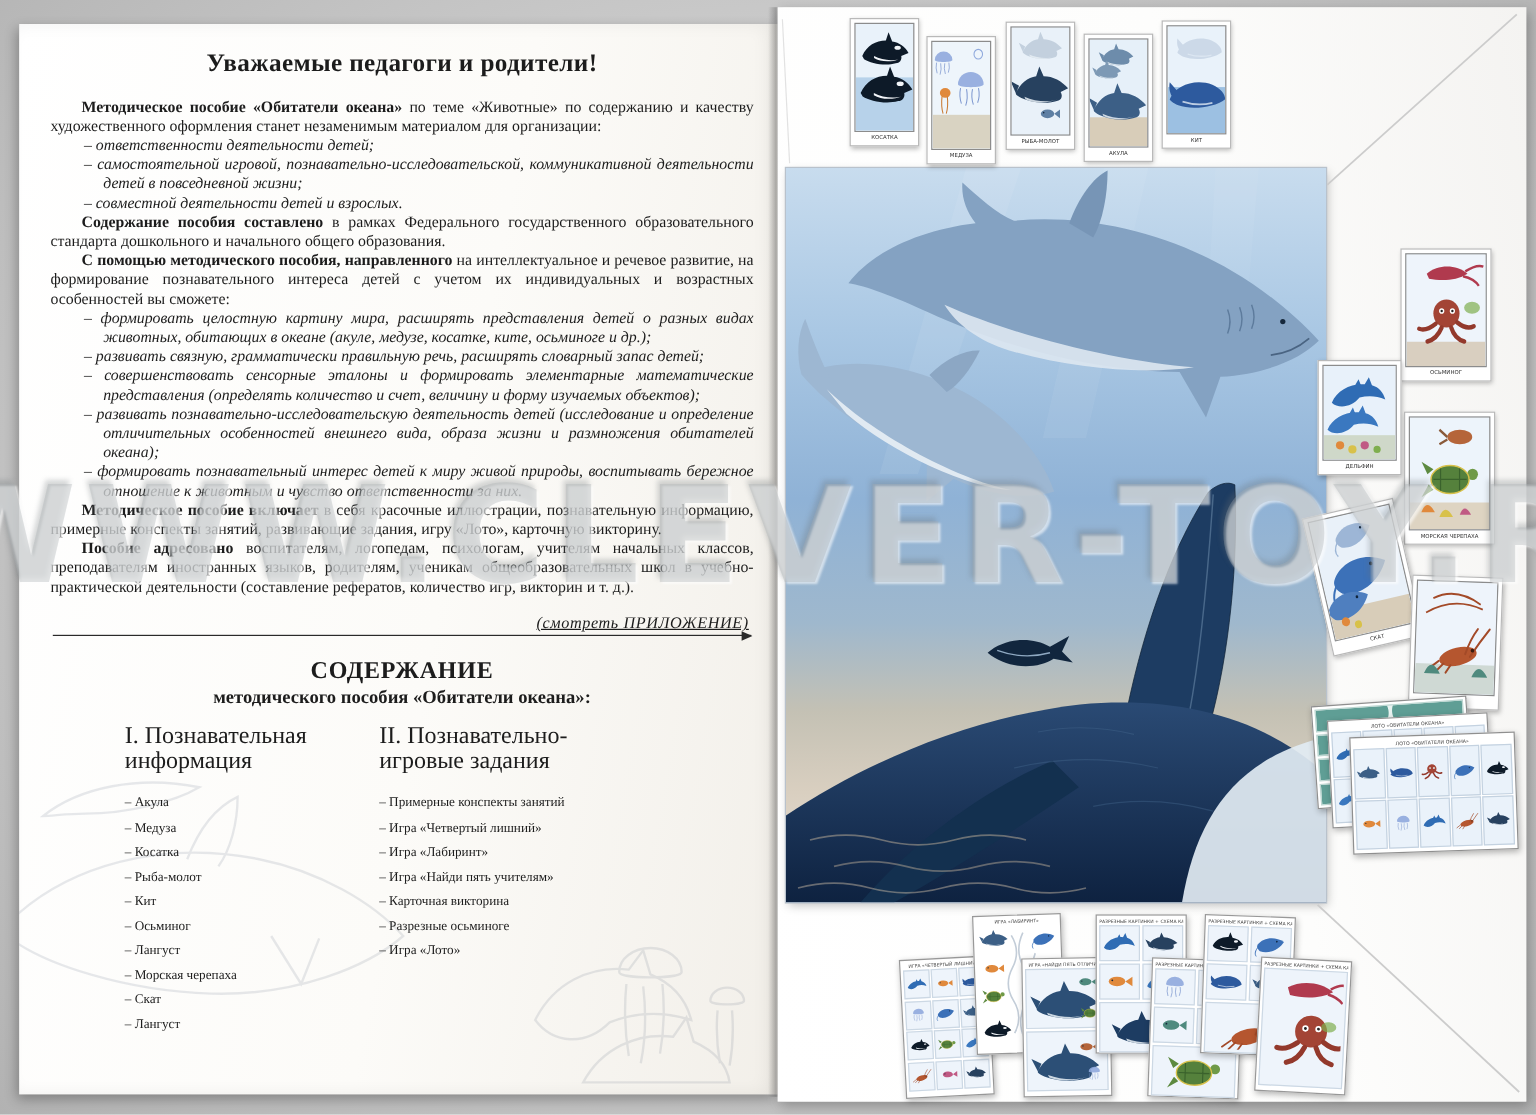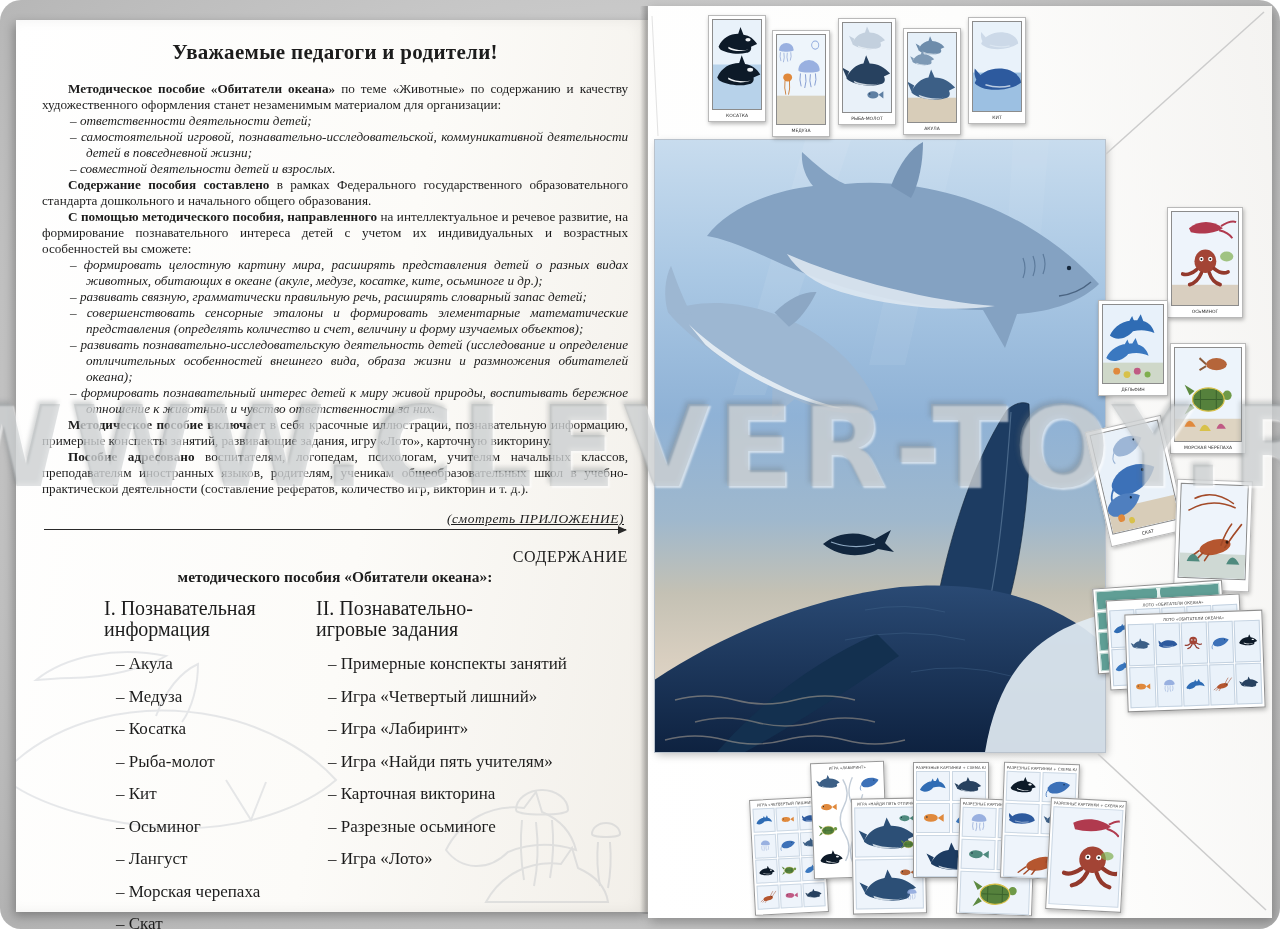--- a/index.html
+++ b/index.html
@@ -1,41 +1,41 @@
 <!DOCTYPE html>
 <html><head>
 <meta charset="utf-8">
 <style>
   html,body{margin:0;padding:0;}
   body{width:1280px;height:929px;overflow:hidden;font-family:"Liberation Serif",serif;}
   .photo{position:relative;width:1280px;height:929px;overflow:hidden;
-         background:radial-gradient(ellipse at 50% 45%, #d6d6d6 0%, #c9c9c9 55%, #b2b2b2 100%);border-radius:21px;}
+         background:radial-gradient(ellipse at 50% 45%, #d6d6d6 0%, #c9c9c9 55%, #b2b2b2 100%);}
 
   
   .left-page{position:absolute;left:16px;top:20px;width:632px;height:892px;
     background:linear-gradient(100deg,#ffffff 0%,#fcfbf8 55%,#f2efe9 100%);
     box-shadow:-2px 4px 10px rgba(0,0,0,.3), inset -8px 0 14px rgba(0,0,0,.06);}
   .lp-content{position:absolute;left:26px;right:20px;top:12px;color:#1c1c1c;}
   .lp-title{font-size:21px;font-weight:bold;text-align:center;margin:8px 0 16px 0;letter-spacing:.3px;}
   .lp p.bodyp{font-size:13.2px;line-height:16px;text-align:justify;margin:0;text-indent:26px;}
   .ilist{margin:0 0 0 28px;}
   .ilist .li{font-size:13.2px;line-height:16px;font-style:italic;text-align:justify;
              padding-left:16px;text-indent:-16px;margin:0;}
   .appendix-row{text-align:right;font-style:italic;font-size:13.5px;margin:14px 4px 2px 0;letter-spacing:.5px;text-decoration:underline;}
   .arrow-line{position:relative;height:1px;background:#2a2a2a;margin:2px 2px 0 2px;}
   .arrow-line:after{content:"";position:absolute;right:-1px;top:-3.5px;border-left:9px solid #2a2a2a;
     border-top:4px solid transparent;border-bottom:4px solid transparent;}
-  .toc-heading{font-size:16px;font-weight:normal;text-align:right;margin:18px 0 2px 0;letter-spacing:.6px;}
+  .toc-heading{font-size:20px;font-weight:bold;text-align:center;margin:18px 0 2px 0;letter-spacing:.6px;}
   .toc-subheading{font-size:15.5px;font-weight:bold;text-align:center;margin:2px 0 12px 0;}
   .toc-cols{display:flex;margin-left:62px;}
   .toc-col1{width:212px;}
   .toc-col2{width:280px;}
   .toc-col-header{font-size:20px;font-weight:normal;line-height:21px;margin:0 0 14px 0;width:165px;}
   .toc-col2 .toc-col-header{width:215px;}
-  .toc-item{font-size:17px;line-height:20.5px;margin:12px;}
+  .toc-item{font-size:11px;line-height:20.5px;margin:0;}
   
   .lp-sketch{position:absolute;left:0;top:600px;width:632px;height:292px;opacity:.14;pointer-events:none;}
 
   
   .spine{position:absolute;left:640px;top:6px;width:14px;height:908px;
     background:linear-gradient(90deg, rgba(0,0,0,0) 0%, rgba(60,60,60,.28) 45%, rgba(255,255,255,0) 100%);}
 
   
   .right-page{position:absolute;left:648px;top:6px;width:624px;height:912px;
     background:linear-gradient(260deg,#f4f3f1 0%,#fdfdfc 40%,#ffffff 100%);

